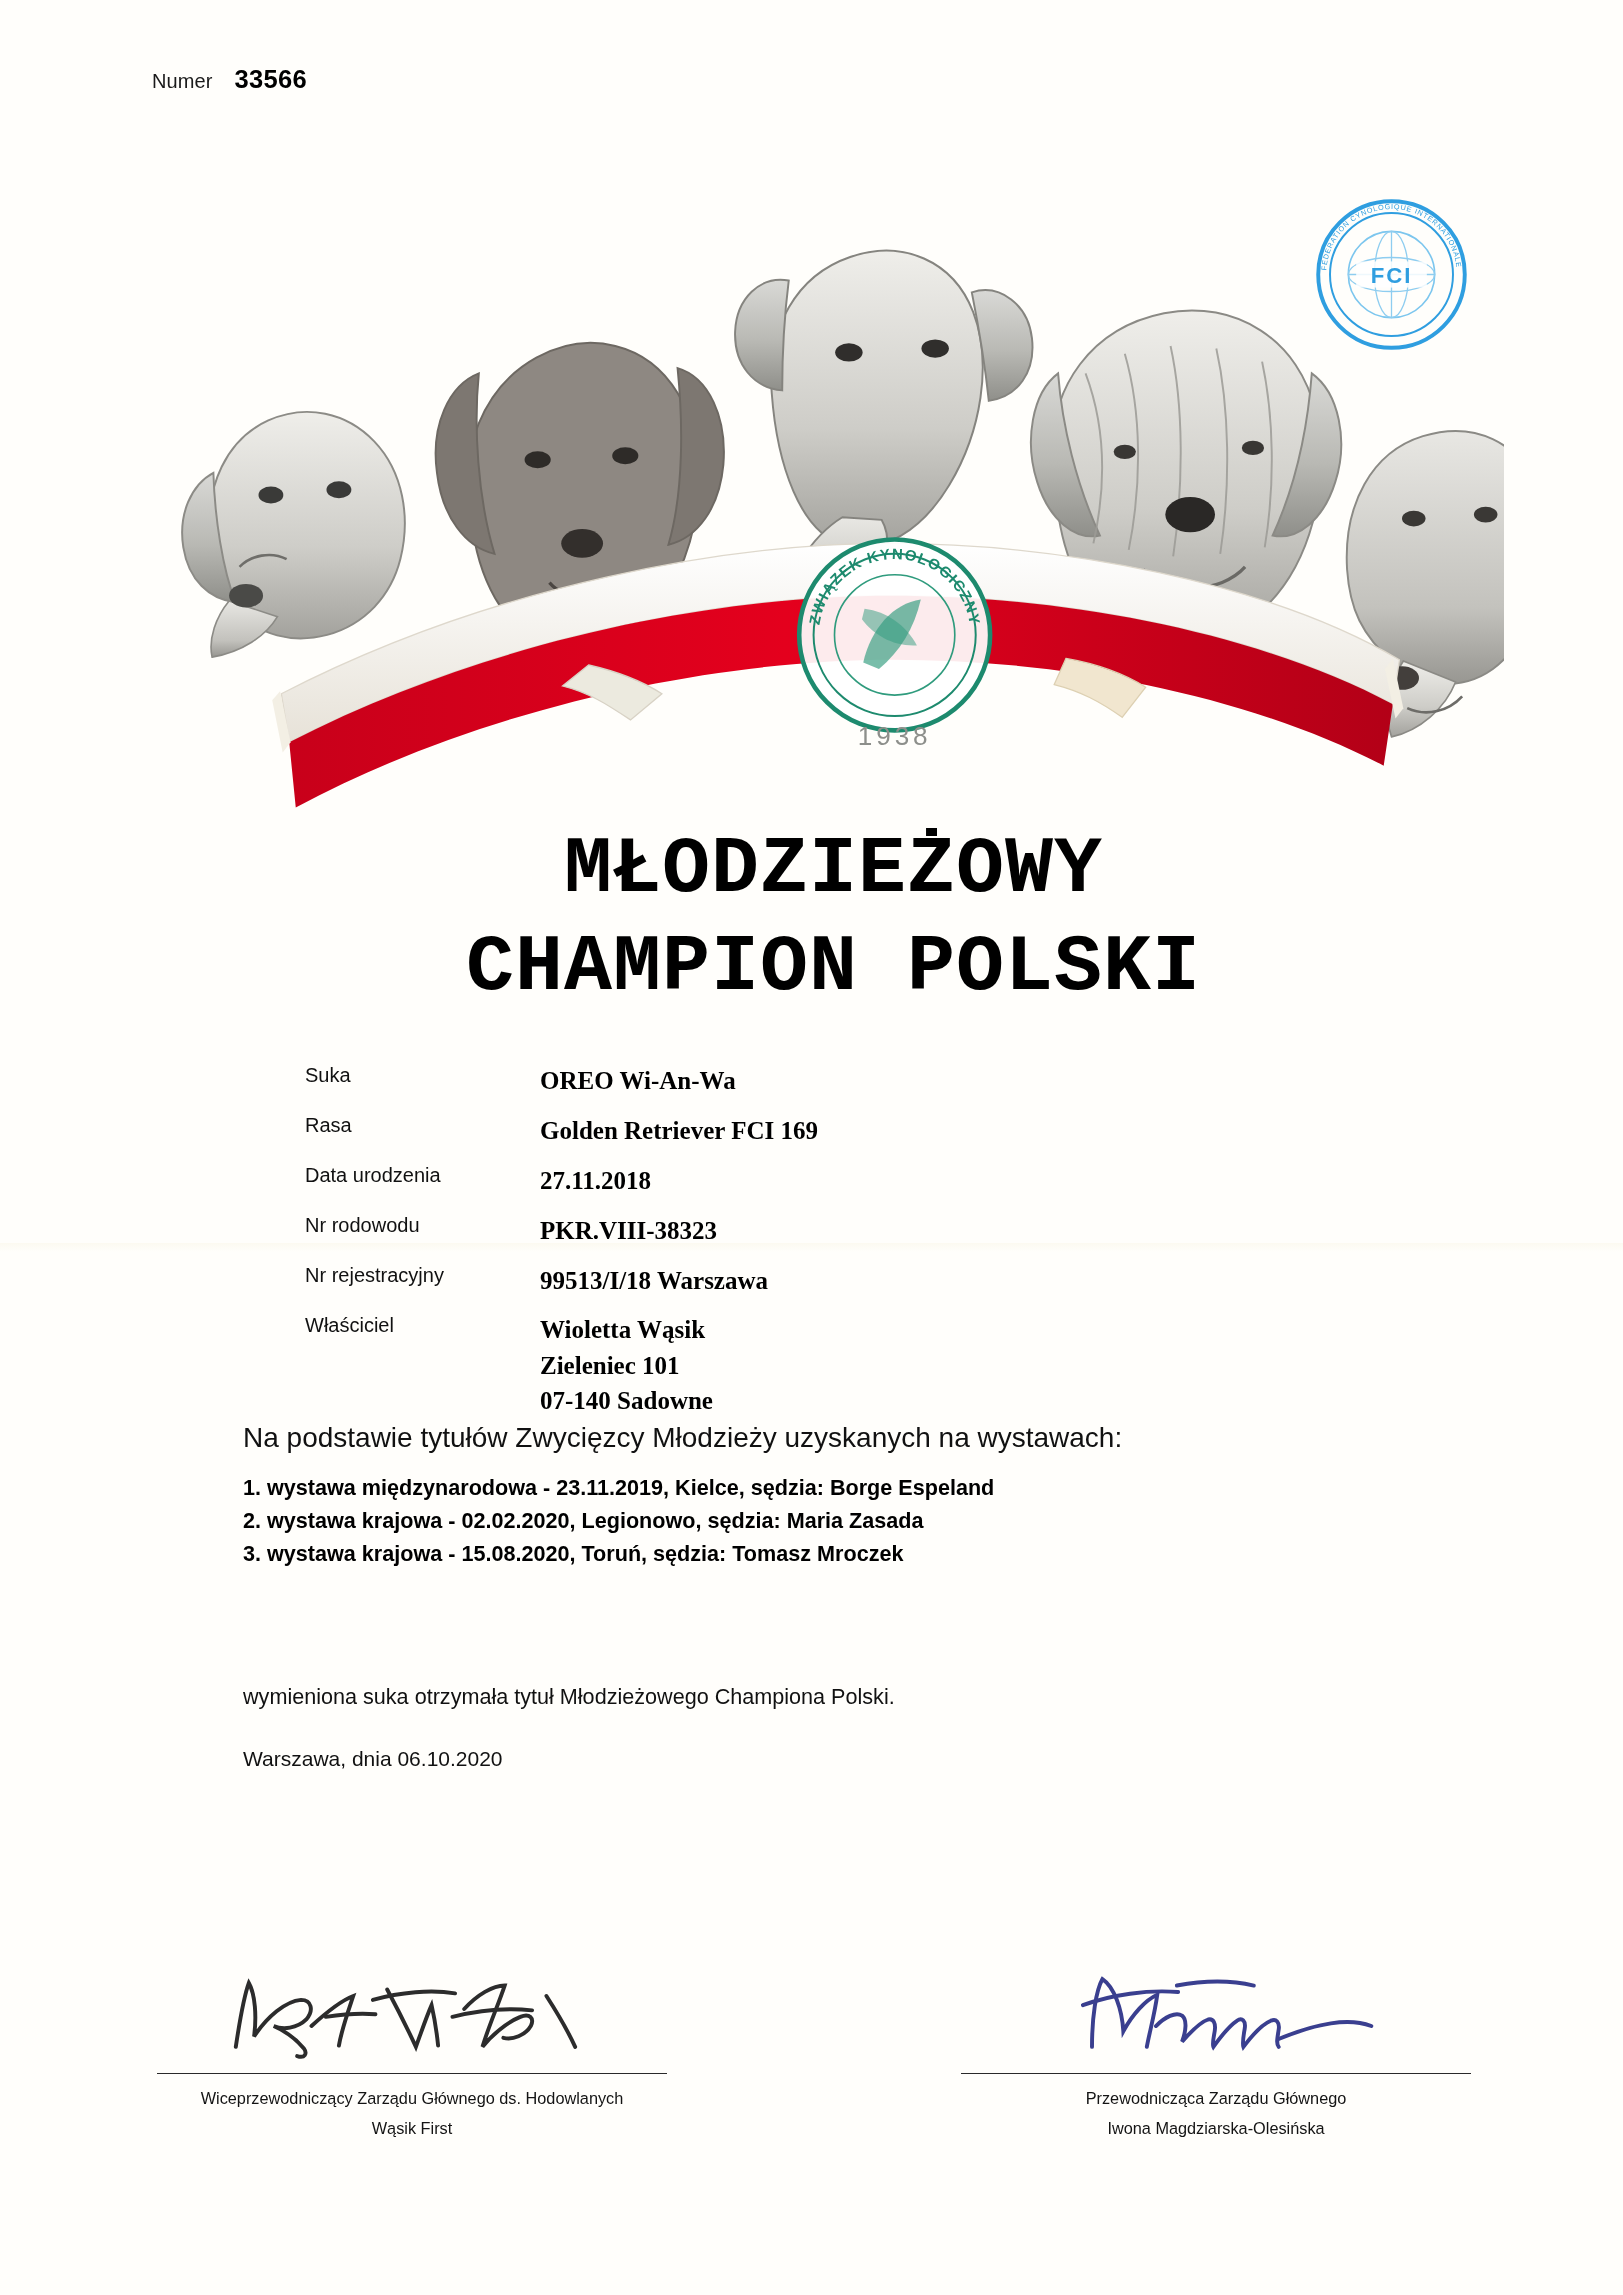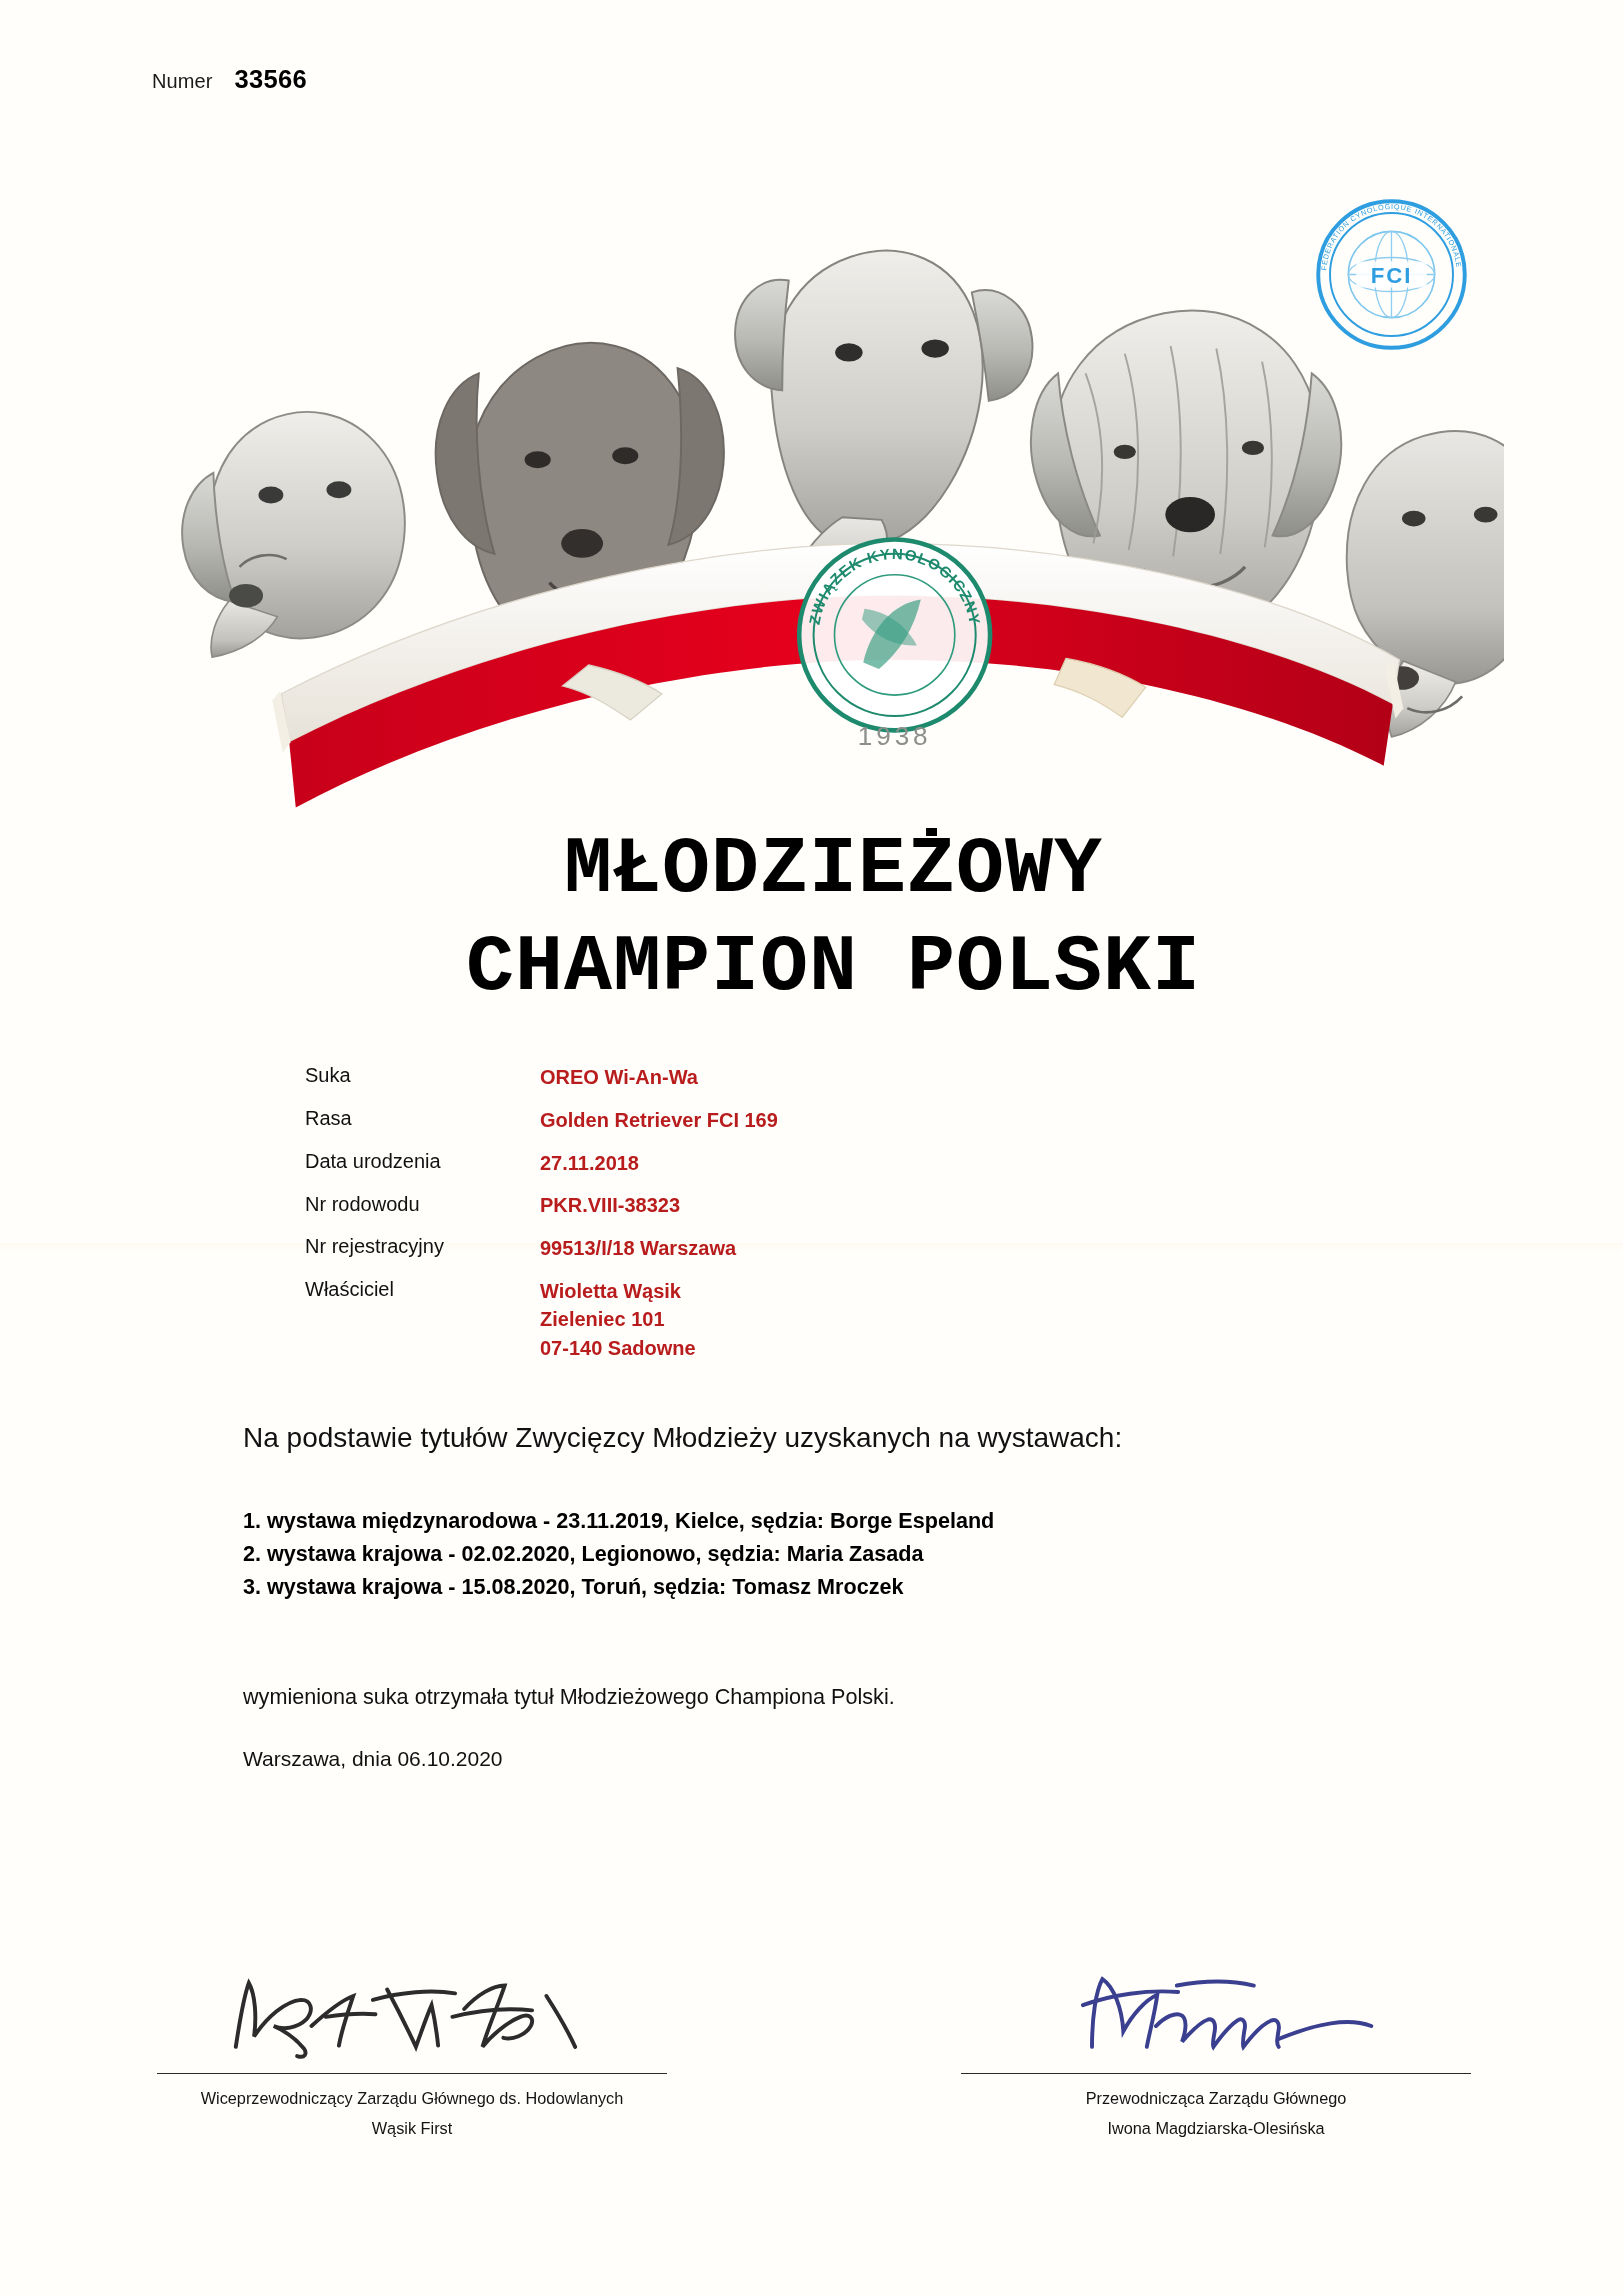--- a/index.html
+++ b/index.html
@@ -91,35 +91,36 @@
     margin-bottom: 14.4px;
   }
   .detail-label {
     width: 235px;
     flex: 0 0 235px;
     font-size: 20px;
     color: #111;
     padding-top: 1.3px;
   }
   .detail-value {
-    font-size: 20px;
+    font-size: 25px;
     font-weight: bold;
-    color: #b91c1c;
+    color: #000000;
     line-height: 1.42;
     white-space: pre-line;
+    font-family: Liberation Serif, serif;
   }
 
   
   .body-text {
     position: absolute;
     left: 243px;
     width: 1177px;
   }
   .intro { top: 1422px; font-size: 28px; }
-  .shows { top: 1505px; }
+  .shows { top: 1472px; }
   .show-line {
     font-size: 21.6px;
     font-weight: bold;
     line-height: 1.52;
     color: #000;
   }
   .conclusion { top: 1684px; font-size: 21.6px; }
   .place-date { top: 1747px; font-size: 21px; }
 
   

